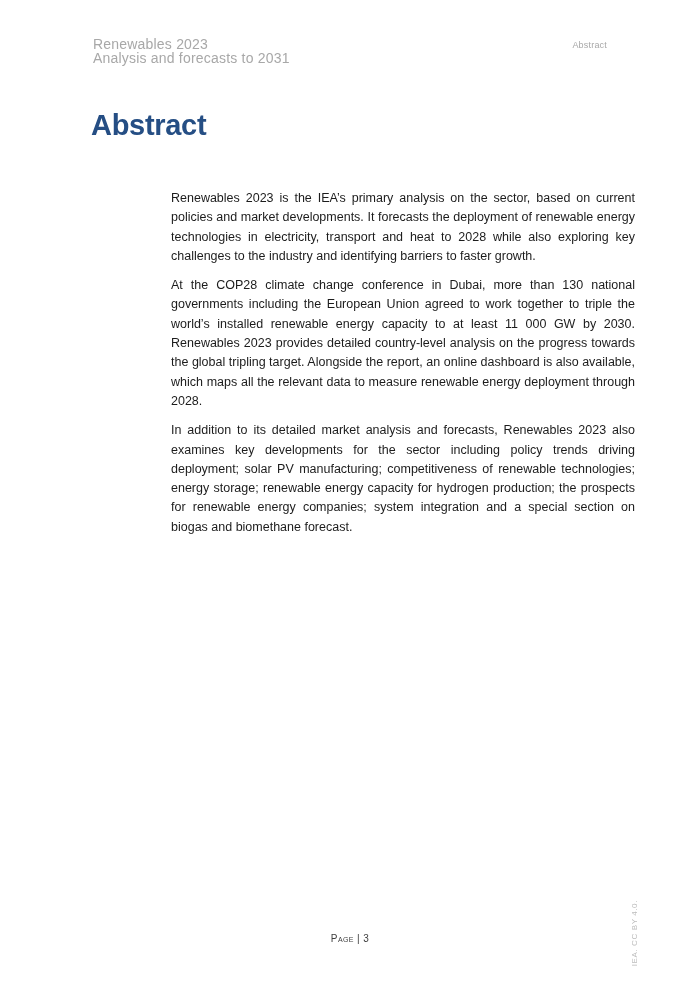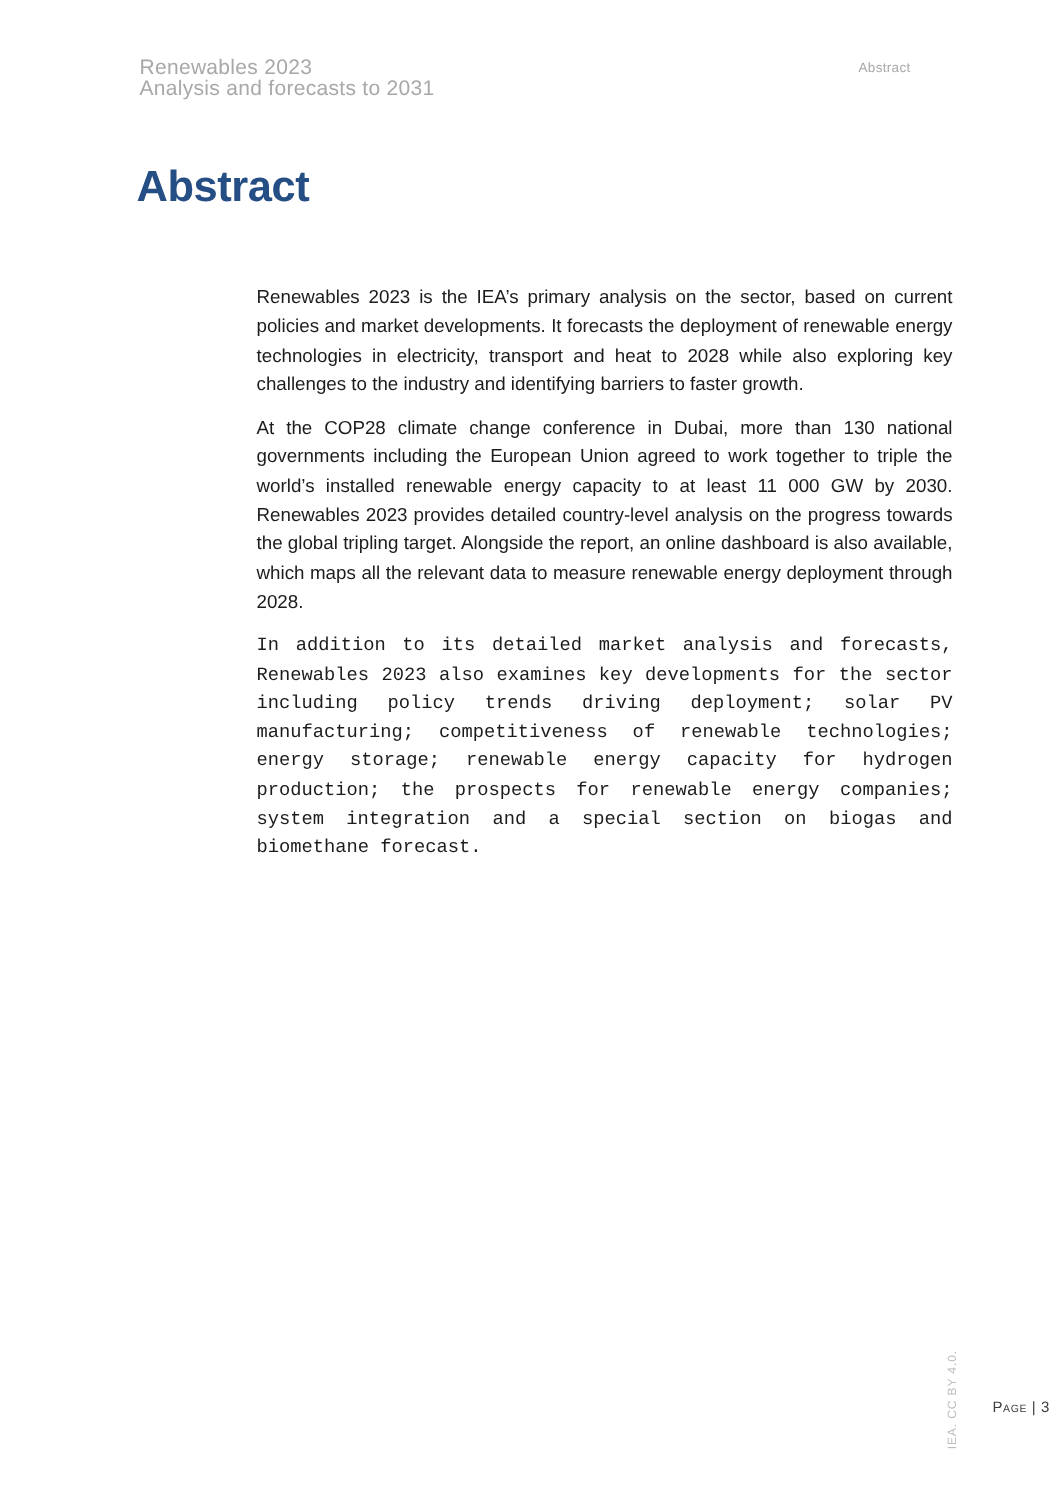--- a/index.html
+++ b/index.html
@@ -60,30 +60,29 @@
     line-height: 19.3px;
     color: #1c1c1c;
     text-align: justify;
     margin-left: 28px;
   }
   .body-copy p {
     margin: 0 0 10px 0;
   }
   .body-copy p:last-child {
     margin-bottom: 0;
-    font-family: Liberation Mono, monospace;
   }
 
   
   .page-footer {
     position: absolute;
     left: 0;
     right: 0;
     top: 933px;
-    text-align: right;
+    text-align: center;
     font-size: 10px;
     color: #3d3d3d;
     font-variant: small-caps;
     letter-spacing: 0.4px;
   }
 
   
   .side-note {
     position: absolute;
     right: 61px;

